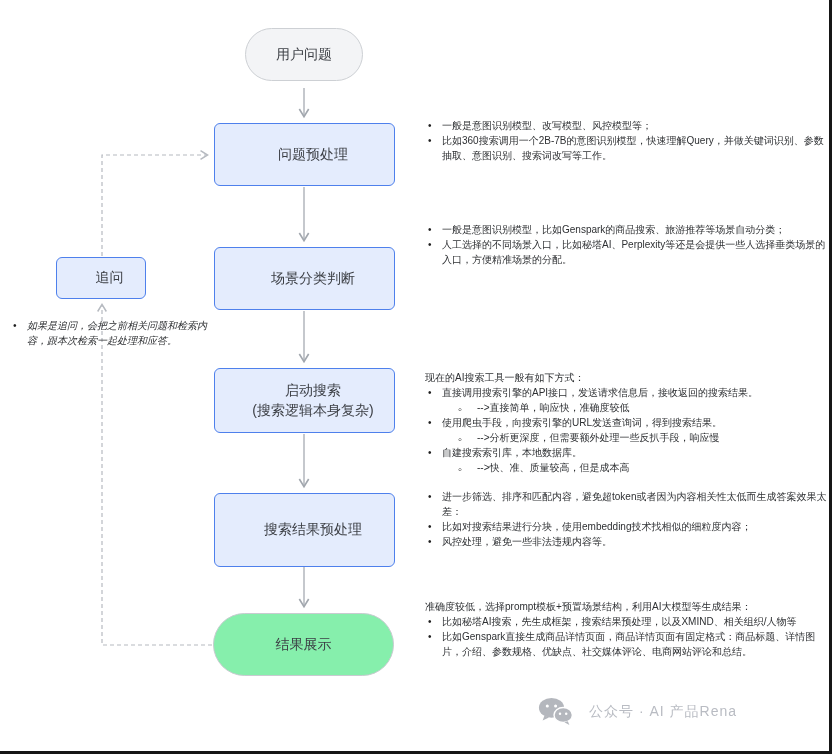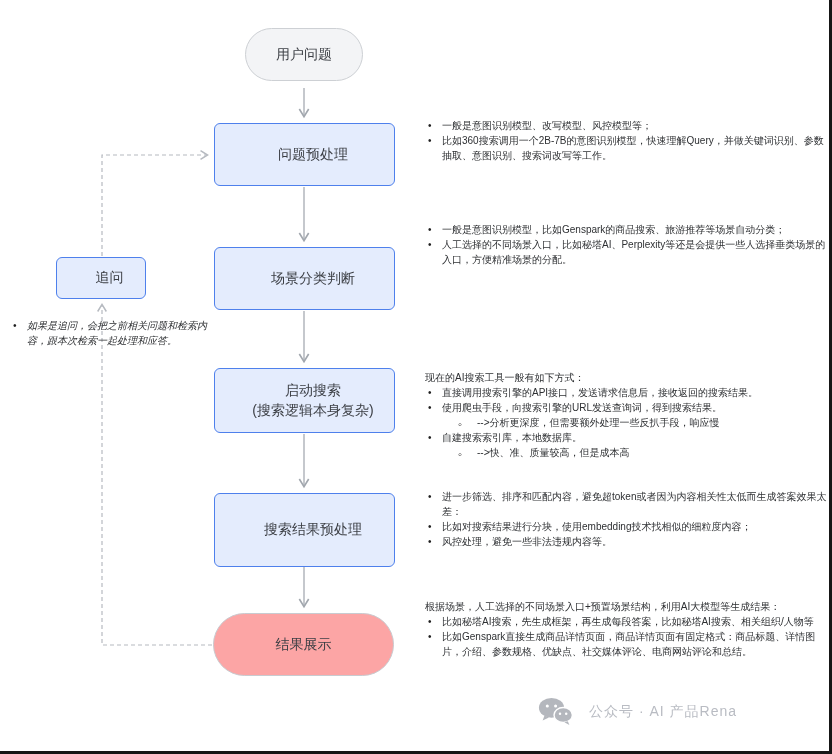--- a/index.html
+++ b/index.html
@@ -19,21 +19,21 @@
     font-size:14px; color:#3b3e44; text-align:center; line-height:1.4;
   }
   .node-oval  { background:#f3f4f6; border:1.5px solid #cdd0d4; }
   .node-box   { background:#e4ecfd; border:1.5px solid #4e80ec; border-radius:6px;padding-left:17px; }
 
   .n-start    { left:245px; top:28px;  width:118px; height:53px; border-radius:27px; }
   .n-box1     { left:214px; top:123px; width:181px; height:63px; }
   .n-box2     { left:214px; top:247px; width:181px; height:63px; }
   .n-box3     { left:214px; top:368px; width:181px; height:65px; }
   .n-box4     { left:214px; top:493px; width:181px; height:74px; }
-  .n-end      { left:213px; top:613px; width:181px; height:63px; border-radius:32px; background:#fca5a5; border:1.5px solid #c8cbd0; }
+  .n-end      { left:213px; top:613px; width:181px; height:63px; border-radius:32px; background:#86efac; border:1.5px solid #c8cbd0; }
   .n-followup { left:56px;  top:257px; width:90px;  height:42px; }
 
   .note { position:absolute; width:402px; font-size:10px; line-height:1.5; color:#2e3033; }
   .note .p  { position:relative; }
   .note .b1 { position:relative; padding-left:17px; }
   .note .b1::before { content:"•"; position:absolute; left:3px; top:0; color:#1f1f1f; }
   .note .b2 { position:relative; padding-left:52px; }
   .note .b2::before { content:"◦"; position:absolute; left:33px; top:1px; font-size:11px; color:#1f1f1f; }
 
   .note-1 { left:425px; top:118px; }
@@ -114,35 +114,36 @@
   </div>
 
   <div class="note note-2">
     <div class="b1">一般是意图识别模型，比如Genspark的商品搜索、旅游推荐等场景自动分类；</div>
     <div class="b1">人工选择的不同场景入口，比如秘塔AI、Perplexity等还是会提供一些人选择垂类场景的入口，方便精准场景的分配。</div>
   </div>
 
   <div class="note note-3">
     <div class="p">现在的AI搜索工具一般有如下方式：</div>
     <div class="b1">直接调用搜索引擎的API接口，发送请求信息后，接收返回的搜索结果。</div>
+    <div class="b2">--&gt;直接简单，响应快，准确度较低</div>
     <div class="b1">使用爬虫手段，向搜索引擎的URL发送查询词，得到搜索结果。</div>
     <div class="b2">--&gt;分析更深度，但需要额外处理一些反扒手段，响应慢</div>
     <div class="b1">自建搜索索引库，本地数据库。</div>
     <div class="b2">--&gt;快、准、质量较高，但是成本高</div>
   </div>
 
   <div class="note note-4">
     <div class="b1">进一步筛选、排序和匹配内容，避免超token或者因为内容相关性太低而生成答案效果太差：</div>
     <div class="b1">比如对搜索结果进行分块，使用embedding技术找相似的细粒度内容；</div>
     <div class="b1">风控处理，避免一些非法违规内容等。</div>
   </div>
 
   <div class="note note-5">
-    <div class="p">根据场景，人工选择的不同场景入口+预置场景结构，利用AI大模型等生成结果：</div>
-    <div class="b1">比如秘塔AI搜索，先生成框架，再生成每段答案，比如秘塔AI搜索、相关组织/人物等</div>
+    <div class="p">准确度较低，选择prompt模板+预置场景结构，利用AI大模型等生成结果：</div>
+    <div class="b1">比如秘塔AI搜索，先生成框架，搜索结果预处理，以及XMIND、相关组织/人物等</div>
     <div class="b1">比如Genspark直接生成商品详情页面，商品详情页面有固定格式：商品标题、详情图片，介绍、参数规格、优缺点、社交媒体评论、电商网站评论和总结。</div>
   </div>
 
   <div class="watermark">
     <span style="display:inline-flex;">
       <svg width="36" height="30" viewBox="0 0 36 30">
         <ellipse cx="13.5" cy="10.8" rx="12.6" ry="9.9" fill="#b4b7bd"></ellipse>
         <path d="M6.5,18.5 L4.6,23.6 L11,20.4 Z" fill="#b4b7bd"></path>
         <ellipse cx="25.2" cy="18" rx="9.2" ry="7.5" fill="#b4b7bd" stroke="#ffffff" stroke-width="1.4"></ellipse>
         <path d="M29.8,24.2 L31.4,28 L26.4,25.3 Z" fill="#b4b7bd"></path>

